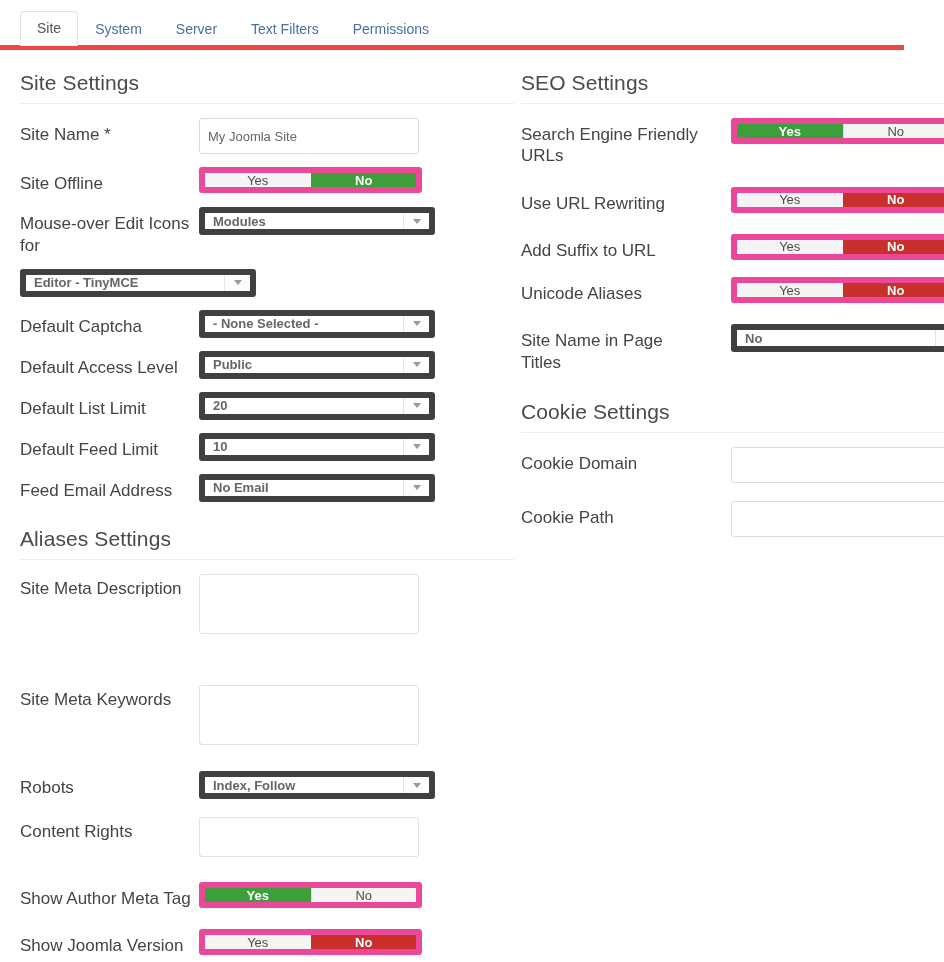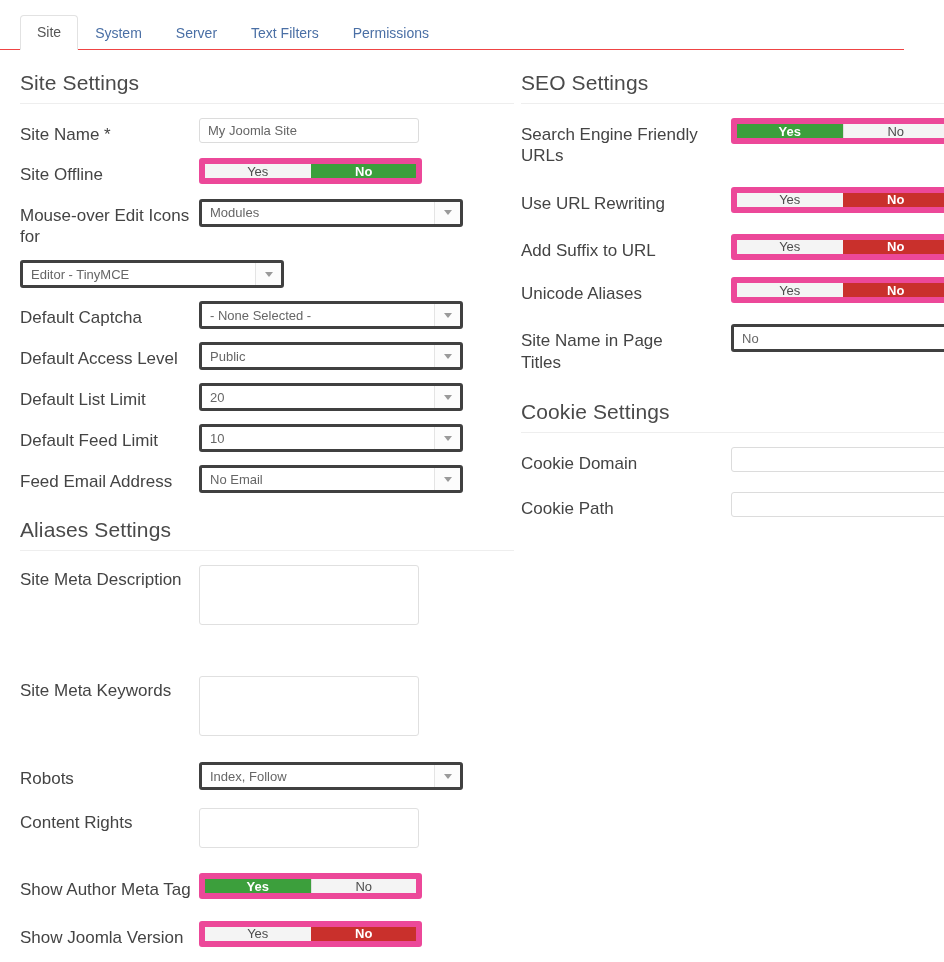--- a/index.html
+++ b/index.html
@@ -10,21 +10,21 @@
     font-family: "Liberation Sans", sans-serif;
     color: #333333;
     overflow: hidden;
   }
 
   
   .tabbar {
     position: absolute;
     left: 0; top: 0;
     width: 904px; height: 50px;
-    border-bottom: 1px solid #ef4444;
+    border-bottom: 5px solid #ef4444;
   }
   .tabs {
     position: absolute;
     left: 20px; bottom: -1px;
     display: flex;
     align-items: flex-end;
   }
   .tab {
     padding: 9px 16px 10px 16px;
     font-size: 14px;
@@ -90,21 +90,21 @@
   .col-right .label { width: 180px; }
   .control { flex: 0 0 auto; }
 
   
   .col-left .row { margin-bottom: 13px; }
   .col-right .row { margin-bottom: 15px; gap: 30px; }
 
   
   .text-input {
     width: 220px;
-    height: 25px;
+    height: 36px;
     border: 1px solid #dcdcdc;
     border-radius: 3px;
     background: #ffffff;
     font-family: "Liberation Sans", sans-serif;
     font-size: 13px;
     color: #666666;
     padding: 0 8px;
     outline: none;
   }
   .col-right .text-input { width: 220px; }
@@ -120,29 +120,30 @@
     color: #666666;
     padding: 5px 8px;
     outline: none;
     resize: none;
   }
   .textarea.tall { height: 60px; }
   .textarea.short { height: 40px; }
 
   
   .select {
-    width: 264px;
+    width: 236px;
     height: 28px;
-    border: 3px solid #404040;
+    border: 6px solid #404040;
     border-radius: 3px;
     background: #ffffff;
     display: flex;
     align-items: stretch;
     cursor: pointer;
     overflow: hidden;
+    font-weight: bold;
   }
   .select .sel-value {
     flex: 1 1 auto;
     display: flex;
     align-items: center;
     padding: 0 8px;
     font-size: 13px;
     color: #666666;
     white-space: nowrap;
     overflow: hidden;

